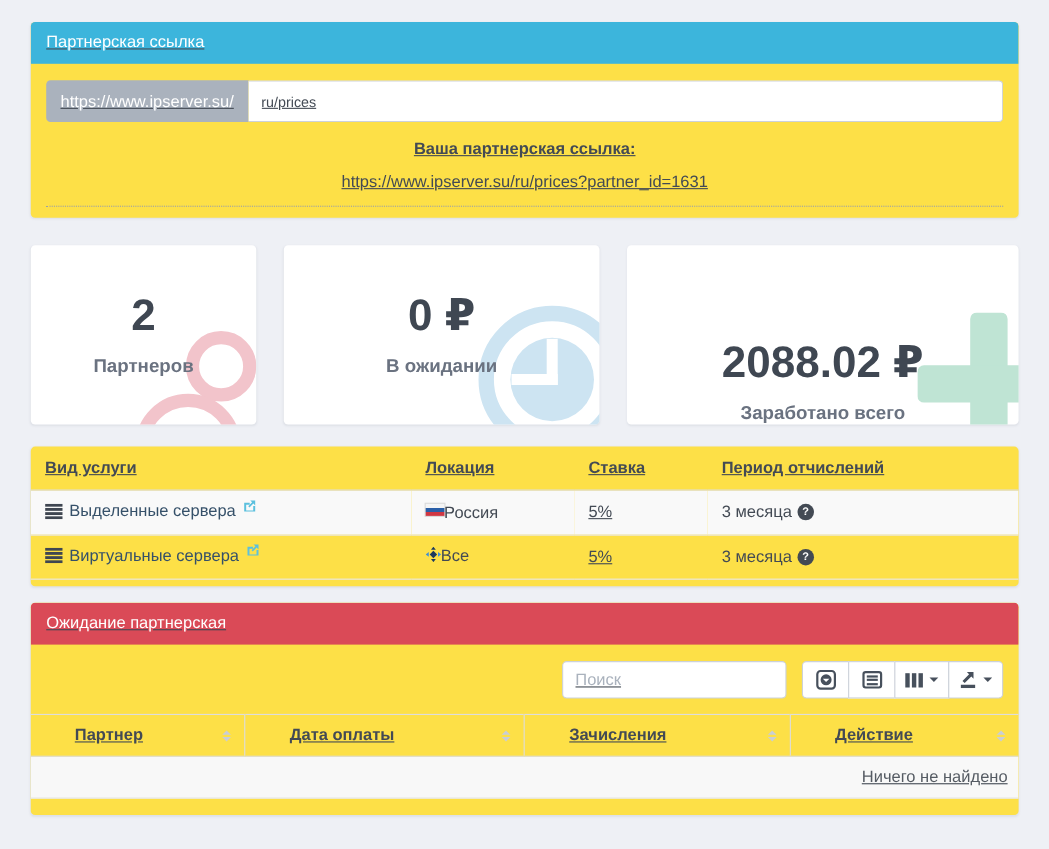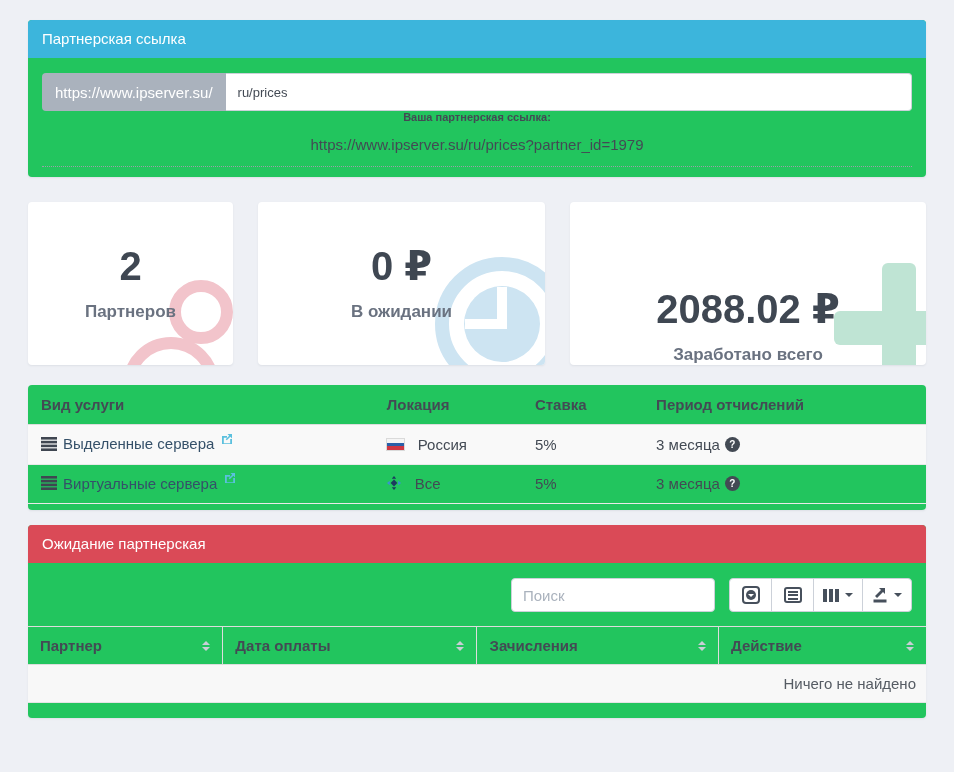--- a/index.html
+++ b/index.html
@@ -7,23 +7,24 @@
   body {
     width:954px; height:772px; overflow:hidden;
     background:#eef0f5;
     font-family:"Liberation Sans","DejaVu Sans",sans-serif;
     color:#434a54;
   }
   .page { padding:20px 28px 22px 28px; }
 
   
   .panel {
-    background:#22c55e; border-radius:4px; overflow:hidden;
+    background:#fde047; border-radius:4px; overflow:hidden;
     box-shadow:0 1px 2px rgba(80,90,110,0.10);
     margin-bottom:0;
+    text-decoration:underline;
   }
   .panel-heading {
     color:#fff; font-size:15px; padding:10px 14px; line-height:18px;
   }
   .heading-blue  { background:#3cb5dc; }
   .heading-green { background:#37bc9b; }
   .heading-red   { background:#da4a57; }
 
   
   .link-body { padding:15px 14px 10px 14px; }
@@ -31,21 +32,21 @@
   .input-addon {
     background:#aab2bd; color:#fff; font-size:15px;
     display:flex; align-items:center; padding:0 13px;
     border-radius:4px 0 0 4px; white-space:nowrap;
   }
   .url-input {
     flex:1; border:1px solid #ccd1d9; border-left:none;
     border-radius:0 4px 4px 0; padding:0 12px; font-size:13px;
     color:#434a54; font-family:inherit; outline:none; min-width:0;
   }
-  .result-label { text-align:center; font-weight:bold; font-size:11px; }
+  .result-label { text-align:center; font-weight:bold; font-size:15px; margin-top:16px; }
   .result-url {
     display:block; text-align:center; font-size:15px; color:#434a54;
     text-decoration:none; margin-top:13px;
   }
   .dotted-rule { border-bottom:1px dotted #9aa0a8; margin-top:13px; height:0; }
 
   
   .stats-row { display:flex; gap:25px; margin:25px 0 20px 0; }
   .stat-card {
     position:relative; background:#fff; border-radius:4px;
@@ -60,21 +61,21 @@
   
   table { width:100%; border-collapse:collapse; font-size:15px; }
   th { text-align:left; font-weight:bold; color:#434a54; }
   .rate-table th { padding:11px 13px; border-bottom:1px solid #ddd; }
   .rate-table td { padding:10px 13px; border-bottom:1px solid #e9e9e9; }
   .rate-table tr.striped td { background:#f9f9f9; }
   .rate-panel-bottom { height:6px; }
 
   .service-link { color:#355069; text-decoration:none; display:inline-flex; align-items:center; gap:6px; }
   .ext-icon { position:relative; top:-5px; left:1px; }
-  .loc-cell { display:inline-flex; align-items:center; gap:14px; }
+  .loc-cell { display:inline-flex; gap:0; }
   .flag-ru {
     width:17px; height:11px; display:inline-block;
     background:linear-gradient(to bottom,#f5f5f5 0 33%,#2a5fa8 33% 66%,#cf3743 66% 100%);
     box-shadow:0 0 0 1px rgba(0,0,0,0.12);
   }
   .help-badge {
     display:inline-flex; align-items:center; justify-content:center;
     width:15px; height:15px; border-radius:50%; background:#434a54;
     color:#fff; font-size:10px; font-weight:bold; margin-left:5px;
     vertical-align:-2px;
@@ -99,21 +100,21 @@
   .caret-down {
     width:0; height:0; border-left:4px solid transparent; border-right:4px solid transparent;
     border-top:4px solid #47505c;
   }
 
   .pending-table { border-top:1px solid #ddd; }
   .pending-table th {
     padding:10px 12px; border-bottom:1px solid #ddd; position:relative;
   }
   .pending-table th + th { border-left:1px solid #ddd; }
-  .th-flex { display:flex; align-items:center; justify-content:space-between; }
+  .th-flex { display:flex; align-items:center; justify-content:space-between;margin-left:28px; }
   .sort { display:inline-flex; flex-direction:column; gap:2px; cursor:pointer; }
   .sort .up   { width:0;height:0;border-left:4px solid transparent;border-right:4px solid transparent;border-bottom:4px solid #c9ced6; }
   .sort .down { width:0;height:0;border-left:4px solid transparent;border-right:4px solid transparent;border-top:4px solid #c9ced6; }
   .empty-row td {
     background:#f8f8f8; text-align:right; padding:10px; color:#555b63;
     border-bottom:1px solid #e4e4e4; font-size:15px;
   }
   .pending-bottom { height:15px; }
 
   
@@ -143,21 +144,21 @@
 <div class="page">
 
   <section class="panel">
     <div class="panel-heading heading-blue">Партнерская ссылка</div>
     <div class="link-body">
       <div class="input-group">
         <span class="input-addon">https://www.ipserver.su/</span>
         <input class="url-input" type="text" value="ru/prices" style="">
       </div>
       <div class="result-label">Ваша партнерская ссылка:</div>
-      <a href="#" class="result-url">https://www.ipserver.su/ru/prices?partner_id=1979</a>
+      <a href="#" class="result-url">https://www.ipserver.su/ru/prices?partner_id=1631</a>
       <div class="dotted-rule"></div>
     </div>
   </section>
 
   <div class="stats-row">
 
     <div class="stat-card" style="width:205px;">
       <svg class="deco" style="right:-26px; bottom:-52px;" width="150" height="150" viewBox="0 0 150 150">
         <circle cx="92" cy="45" r="26" fill="none" stroke="#f2c4cb" stroke-width="12"></circle>
         <circle cx="62" cy="118" r="42" fill="none" stroke="#f2c4cb" stroke-width="12"></circle>

